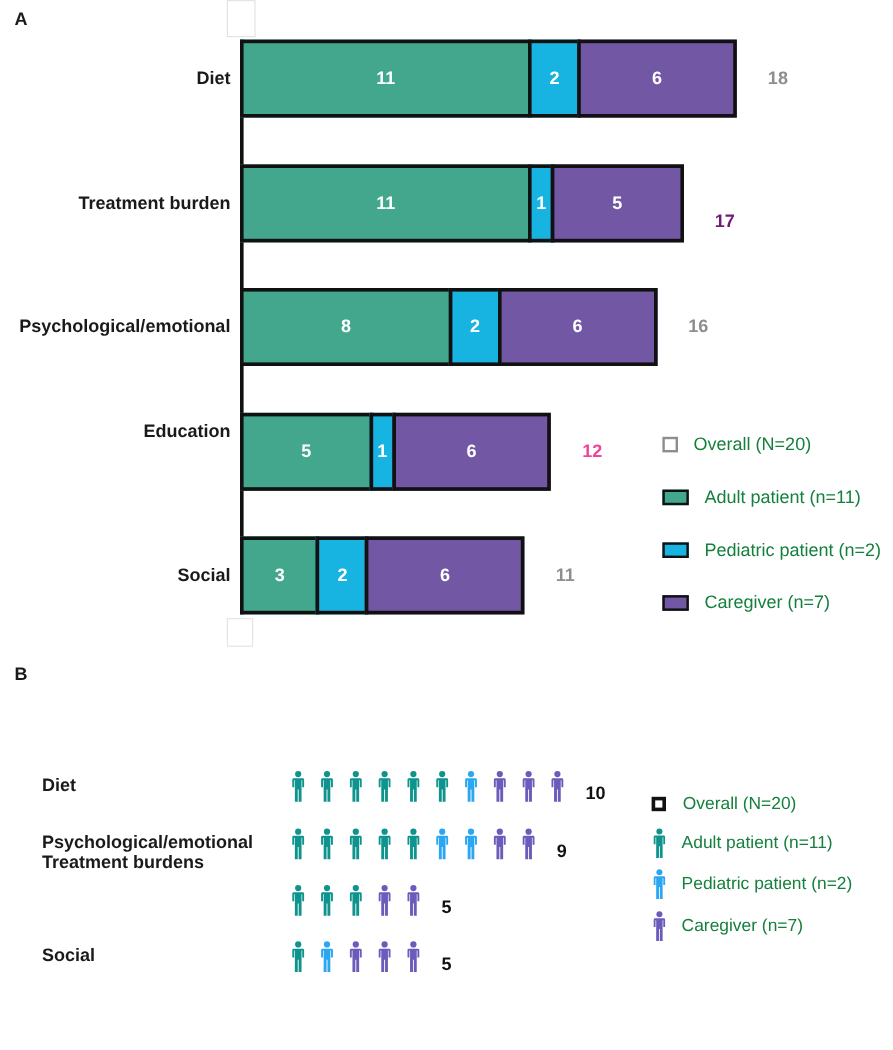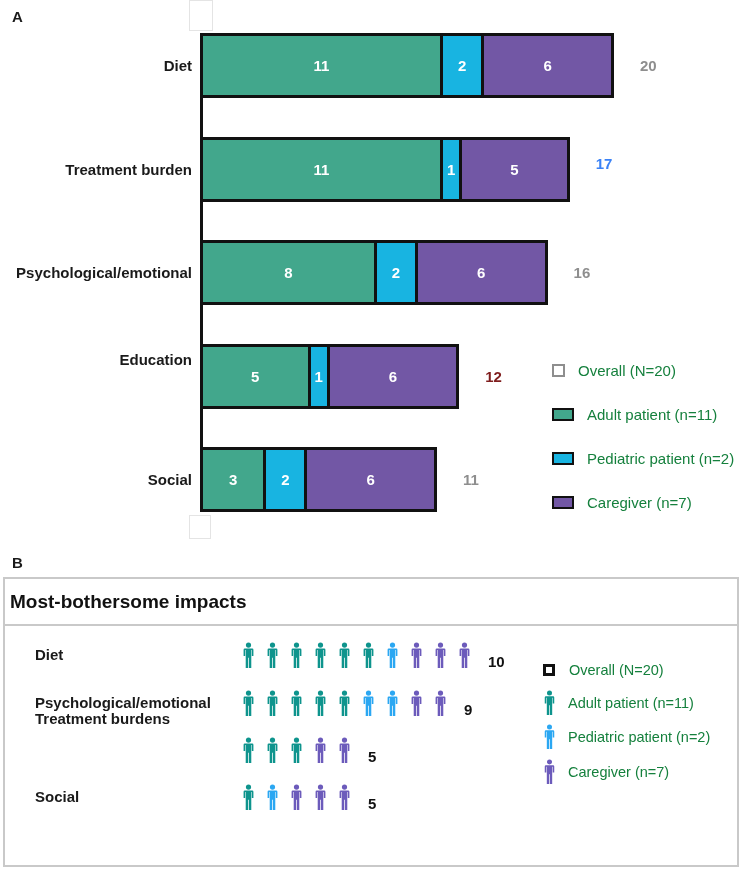--- a/index.html
+++ b/index.html
@@ -53,34 +53,34 @@
           <div class="a-seg" style="width: 243.1px; background: rgb(66, 167, 140);">
             <span>11</span>
           </div>
           <div class="a-seg" style="width: 44.2px; margin-left: -3px; background: rgb(24, 180, 225);">
             <span>2</span>
           </div>
           <div class="a-seg" style="width: 132.6px; margin-left: -3px; background: rgb(114, 87, 165);">
             <span>6</span>
           </div>
         </div>
-        <div class="a-total" style="left: 639.9px; top: 33px; height: 65px; color: rgb(142, 142, 142);">20</div>
+        <div class="a-total" style="left: 639.9px; top: 33px; height: 65px; color: rgb(142, 142, 142);">18</div>
         <div class="a-cat-label" style="top: 136.5px; height: 65px;">Treatment burden</div>
         <div class="a-bar" style="left: 200px; top: 136.5px;">
           <div class="a-seg" style="width: 243.1px; background: rgb(66, 167, 140);">
             <span>11</span>
           </div>
           <div class="a-seg" style="width: 22.1px; margin-left: -3px; background: rgb(24, 180, 225);">
             <span>1</span>
           </div>
           <div class="a-seg" style="width: 110.5px; margin-left: -3px; background: rgb(114, 87, 165);">
             <span>5</span>
           </div>
         </div>
-        <div class="a-total" style="left: 595.7px; top: 131px; height: 65px; color: #3b82f6;">17</div>
+        <div class="a-total" style="left: 595.7px; top: 152px; height: 65px; color: #701a75;">17</div>
         <div class="a-cat-label" style="top: 240px; height: 65px;">Psychological/emotional</div>
         <div class="a-bar" style="left: 200px; top: 240px;">
           <div class="a-seg" style="width: 176.8px; background: rgb(66, 167, 140);">
             <span>8</span>
           </div>
           <div class="a-seg" style="width: 44.2px; margin-left: -3px; background: rgb(24, 180, 225);">
             <span>2</span>
           </div>
           <div class="a-seg" style="width: 132.6px; margin-left: -3px; background: rgb(114, 87, 165);">
             <span>6</span>
@@ -92,21 +92,21 @@
           <div class="a-seg" style="width: 110.5px; background: rgb(66, 167, 140);">
             <span>5</span>
           </div>
           <div class="a-seg" style="width: 22.1px; margin-left: -3px; background: rgb(24, 180, 225);">
             <span>1</span>
           </div>
           <div class="a-seg" style="width: 132.6px; margin-left: -3px; background: rgb(114, 87, 165);">
             <span>6</span>
           </div>
         </div>
-        <div class="a-total" style="left: 485.2px; top: 343.5px; height: 65px; color: #7f1d1d;">12</div>
+        <div class="a-total" style="left: 485.2px; top: 343.5px; height: 65px; color: #ec4899;">12</div>
         <div class="a-cat-label" style="top: 447px; height: 65px;">Social</div>
         <div class="a-bar" style="left: 200px; top: 447px;">
           <div class="a-seg" style="width: 66.3px; background: rgb(66, 167, 140);">
             <span>3</span>
           </div>
           <div class="a-seg" style="width: 44.2px; margin-left: -3px; background: rgb(24, 180, 225);">
             <span>2</span>
           </div>
           <div class="a-seg" style="width: 132.6px; margin-left: -3px; background: rgb(114, 87, 165);">
             <span>6</span>
@@ -128,23 +128,20 @@
           <span class="legend-text">Pediatric patient (n=2)</span>
         </div>
         <div class="legend-a-item" style="left: 552px; top: 492px;">
           <span class="sw sw-bar" style="background: rgb(114, 87, 165);"></span>
           <span class="legend-text">Caregiver (n=7)</span>
         </div>
       </div>
   </div>
 
   <div class="panel-letter" style="left:12px;top:554px;">B</div>
-  <div class="b-box">
-    <div class="b-header">Most-bothersome impacts</div>
-  </div>
   <div id="b-rows">
       <div class="b-row-label" style="top: 646px;">Diet</div>
       <div class="b-icons" style="top: 641px;">
         <svg viewBox="0 0 28 58" width="13" height="27">
           <circle cx="14" cy="6.5" r="5.6" fill="#0E948D"></circle>
           <path d="M6 14h16q2.6 0 2.6 2.6V30h-3.4V17.4h-1.2V56h-5.2V34h-1.6v22H8V17.4H6.8V30H3.4V16.6Q3.4 14 6 14Z" fill="#0E948D"></path>
         </svg>
         <svg viewBox="0 0 28 58" width="13" height="27">
           <circle cx="14" cy="6.5" r="5.6" fill="#0E948D"></circle>
           <path d="M6 14h16q2.6 0 2.6 2.6V30h-3.4V17.4h-1.2V56h-5.2V34h-1.6v22H8V17.4H6.8V30H3.4V16.6Q3.4 14 6 14Z" fill="#0E948D"></path>

